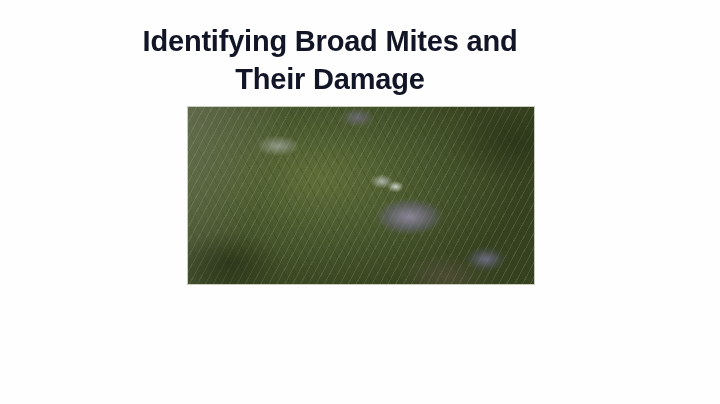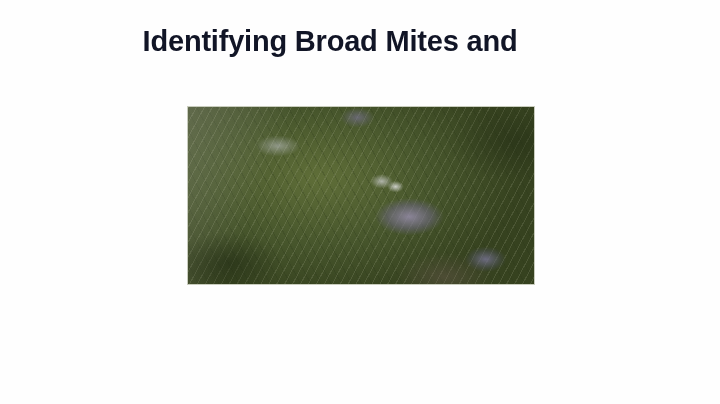--- a/index.html
+++ b/index.html
@@ -84,20 +84,21 @@
     height: 100px;
   }
 </style>
 </head>
 <body>
 
 <div class="slide">
 
   <div class="title-block">
     <div class="title-line">Identifying Broad Mites and</div>
+    <div class="title-line">Their Damage</div>
   </div>
 
   <div class="photo-frame">
     <div class="photo-canvas"></div>
   </div>
 
   <div class="logo-bar">
 
     
     

